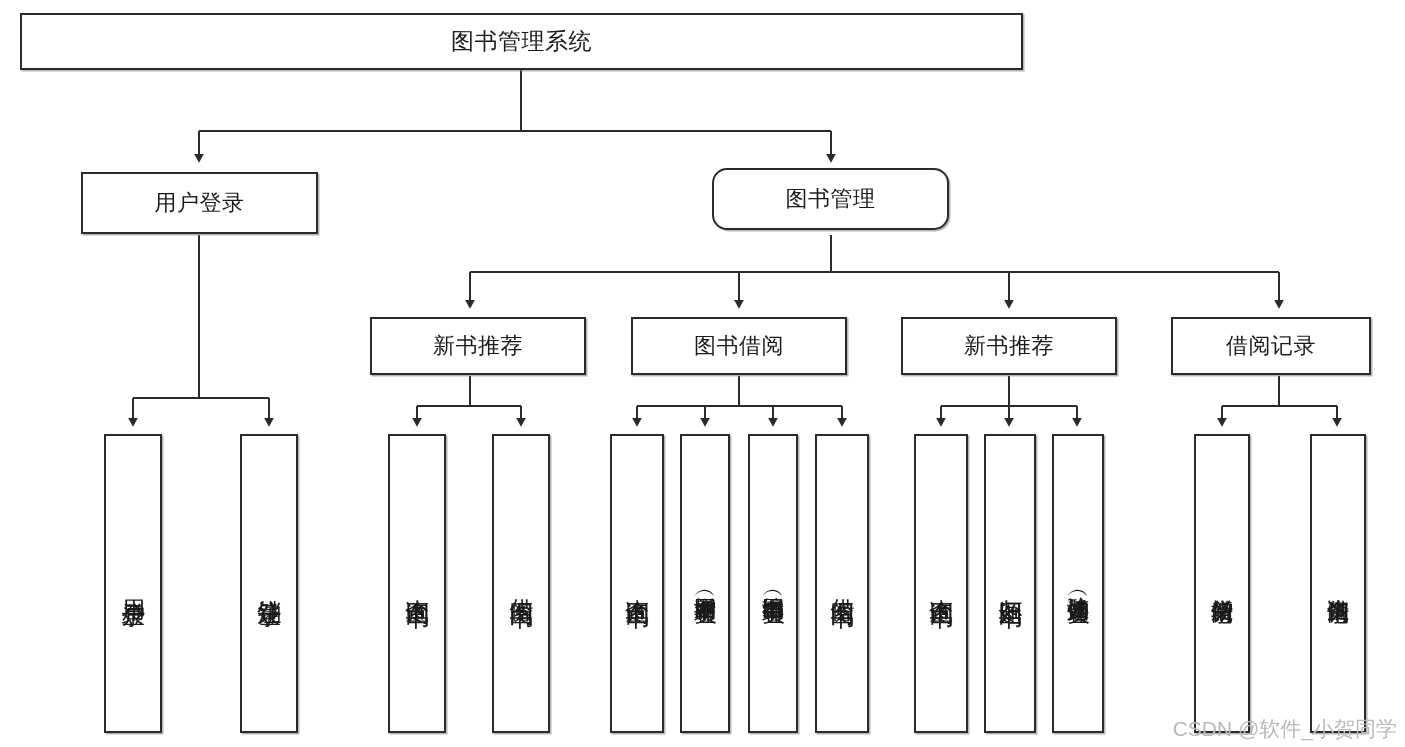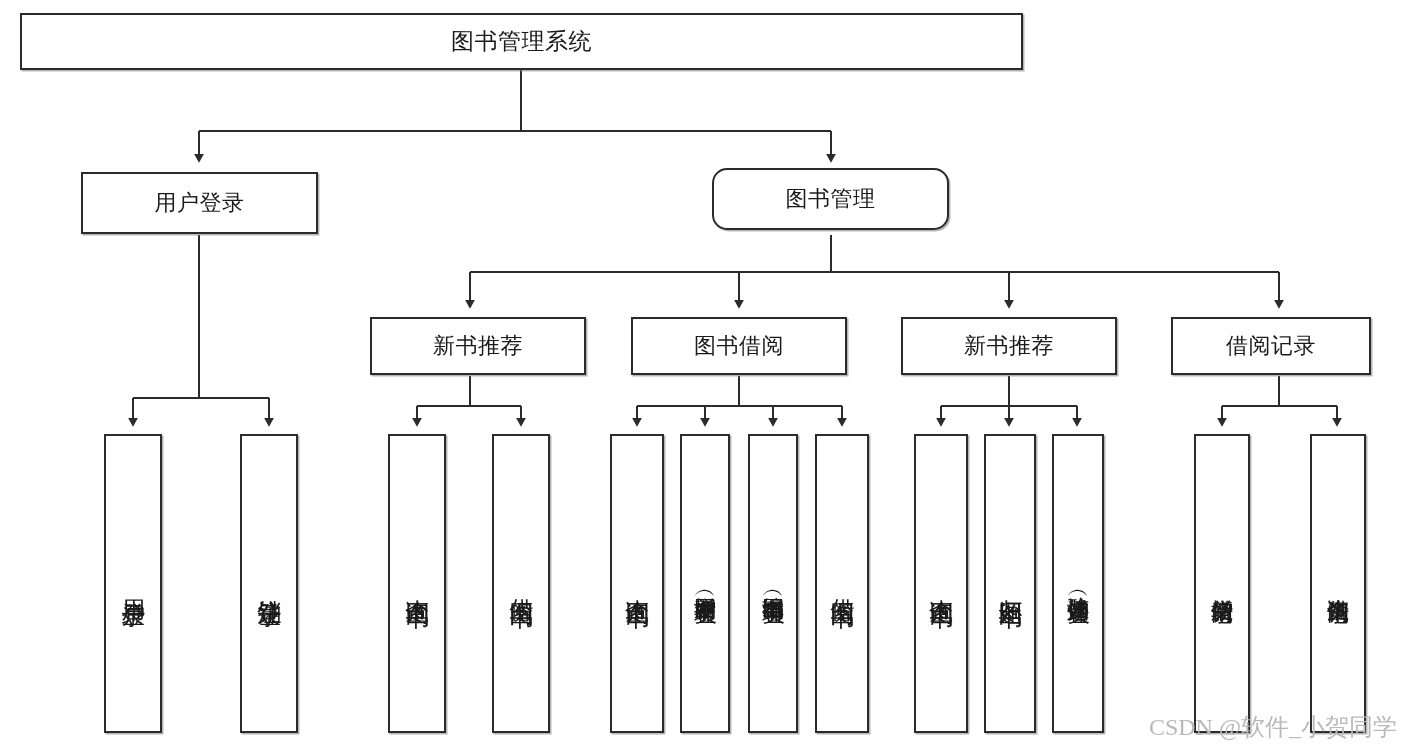--- a/index.html
+++ b/index.html
@@ -67,25 +67,25 @@
     max-height: 285px;
   }
   .node.v.narrow .lbl {
     font-size: 22px;
     letter-spacing: 1px;
   }
   .watermark {
     position: absolute;
     right: 8px;
     bottom: 4px;
-    font-size: 24px;
+    font-size: 21px;
     color: #b9b9b9;
     z-index: 5;
     white-space: nowrap;
-    font-family: Liberation Serif, serif;
+    font-family: Liberation Sans, sans-serif;
   }
 </style>
 </head>
 <body>
 
 <div id="canvas">
 
   <svg id="edges" viewBox="0 0 1405 747">
     <defs>
       <marker id="ah" markerWidth="12" markerHeight="12" refX="4.2" refY="5" orient="auto" markerUnits="userSpaceOnUse">

